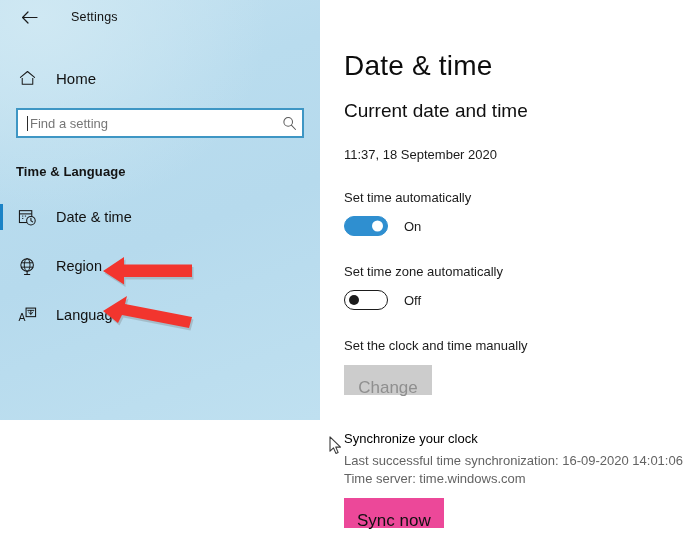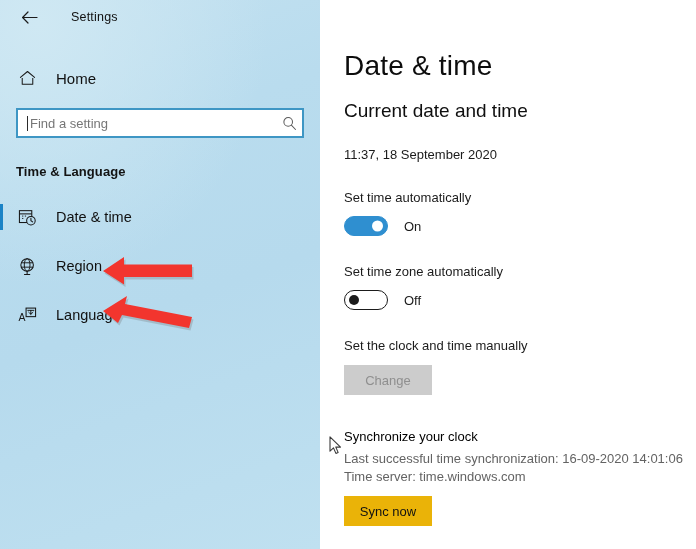--- a/index.html
+++ b/index.html
@@ -18,21 +18,21 @@
     position: relative;
     width: 696px;
     height: 549px;
     display: flex;
   }
 
   
   #sidebar {
     position: relative;
     width: 320px;
-    height: 549px;
+    height: 420px;
     flex: 0 0 320px;
     background:
       radial-gradient(120% 80% at 12% 4%, #cfe8f3 0%, rgba(207,232,243,0) 60%),
       linear-gradient(160deg, #c3e1f0 0%, #b9dcee 28%, #b6daed 55%, #bfe0f0 100%);
     overflow: hidden;
   }
 
   .titlebar {
     height: 34px;
     display: flex;
@@ -237,33 +237,33 @@
     background: #1b1b1b;
   }
   .toggle-state {
     font-size: 13px;
     color: #1b1b1b;
     margin-left: 16px;
   }
 
   .btn {
     font-family: "Liberation Sans", sans-serif;
-    font-size: 13px;
+    font-size: 17px;
     border: 1px solid transparent;
-    padding: 6px;
+    padding: 12px;
     height: 30px;
     min-width: 88px;
     cursor: default;
   }
   .btn.disabled {
     background: #cccccc;
     color: #8f8f8f;
   }
   .btn.enabled {
-    background: #eab308;
+    background: #ec4899;
     color: #111111;
   }
   .btn-wrap { padding-top: 12px; }
 
   .sync-title {
     font-size: 13px;
     color: #000000;
     margin: 0;
     padding-top: 34px;
   }

